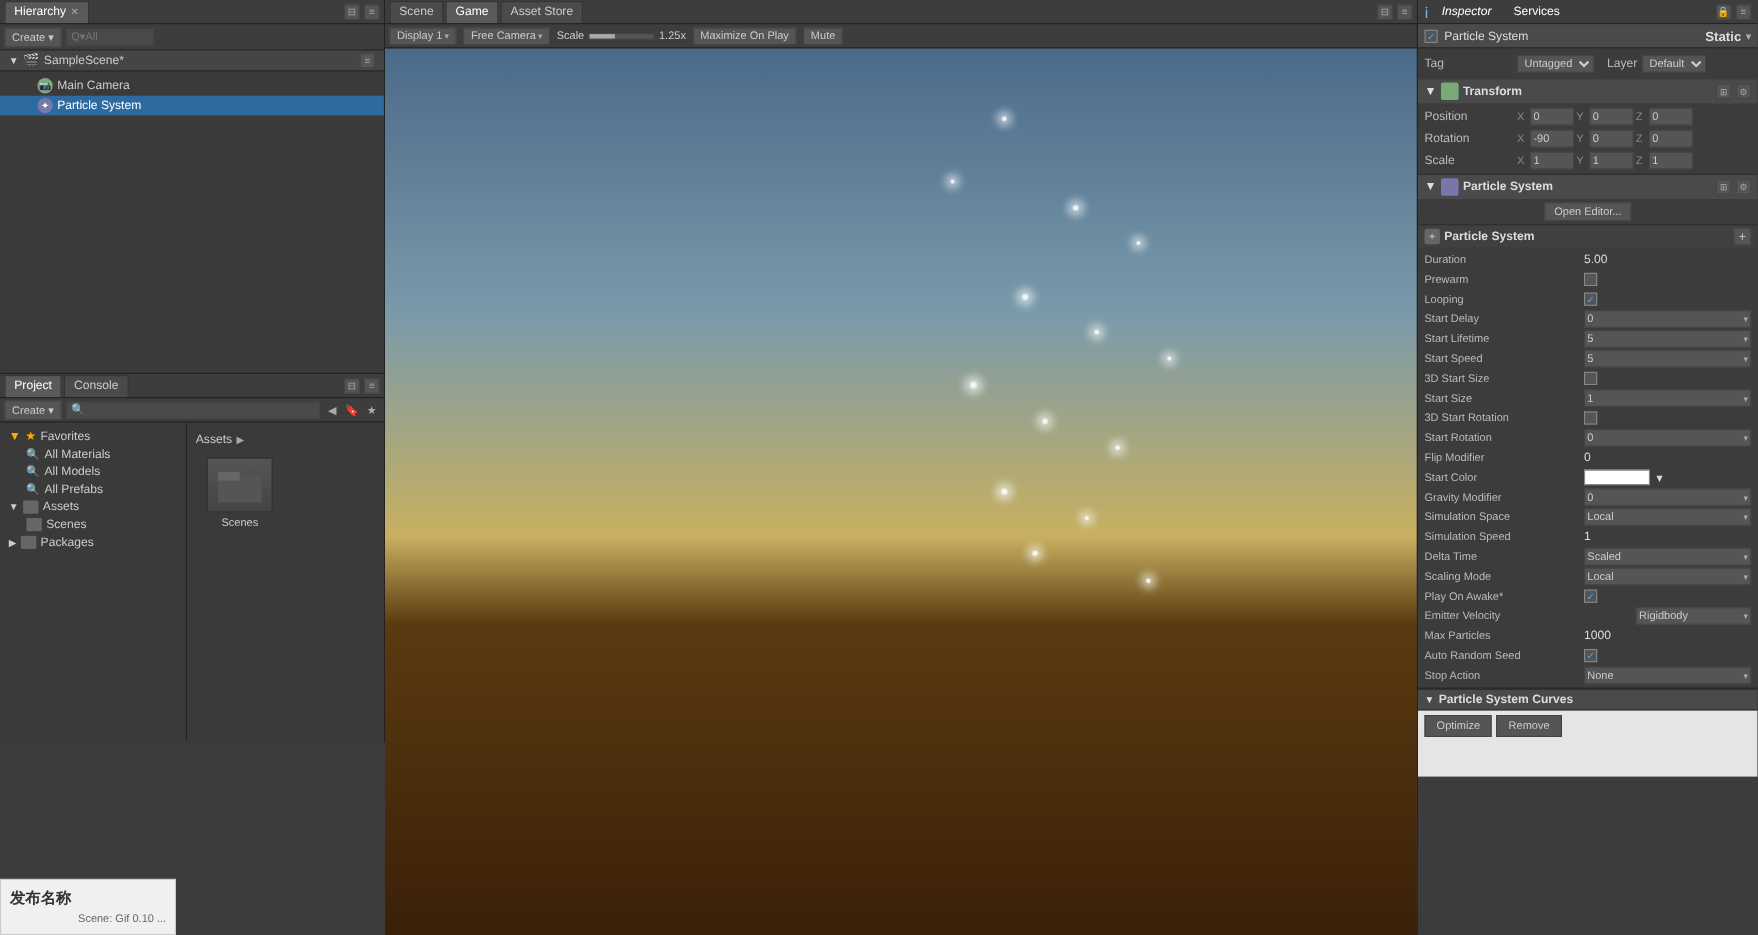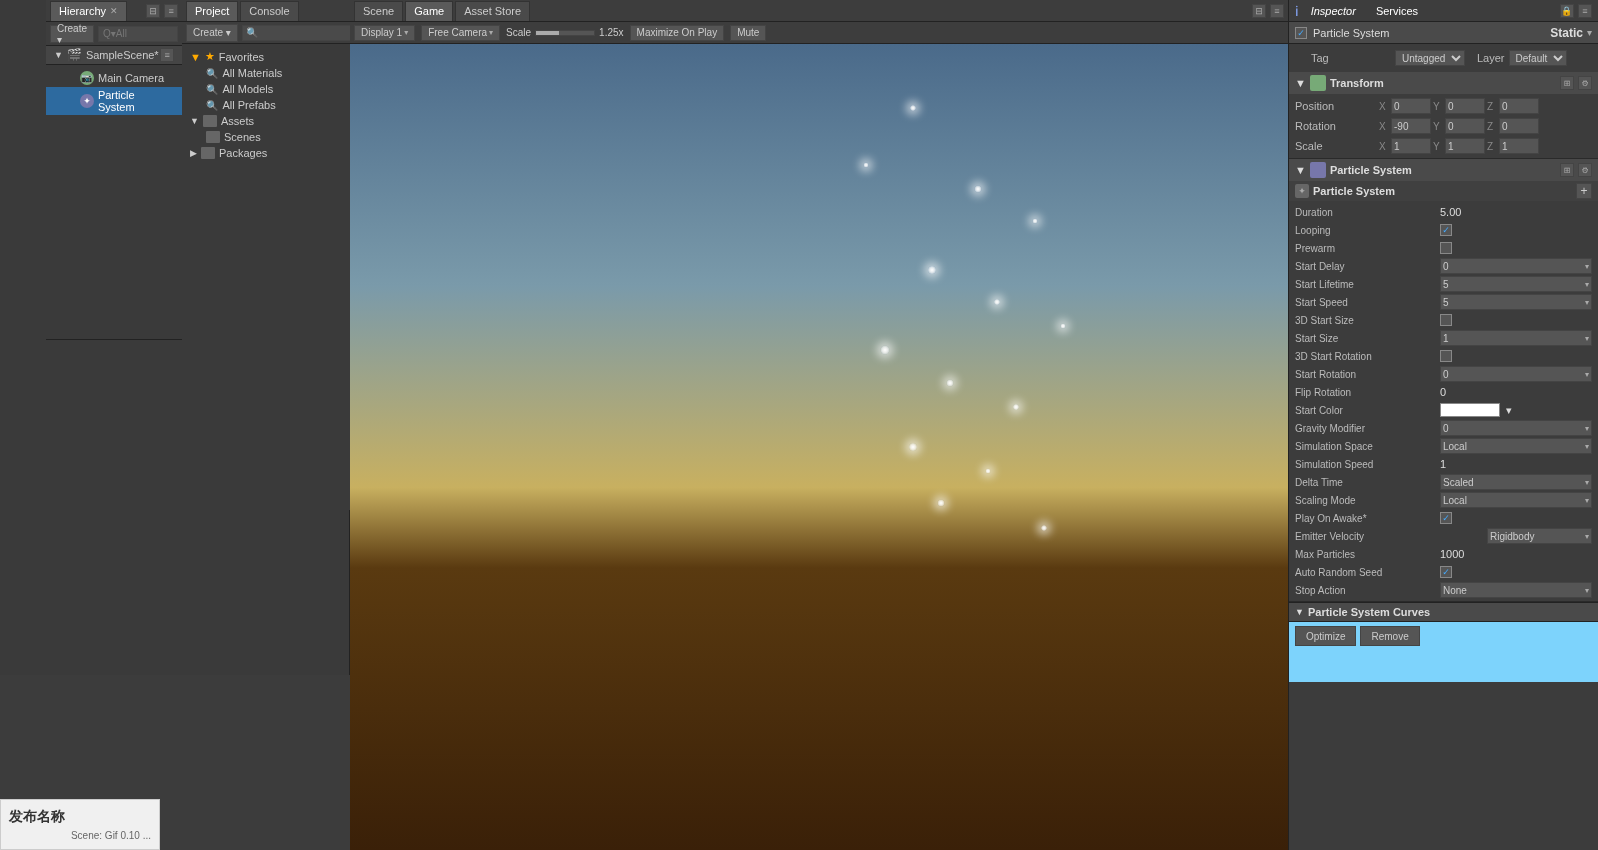--- a/index.html
+++ b/index.html
@@ -1,20 +1,20 @@
 <!DOCTYPE html>
 <html><head>
   <meta charset="utf-8">
   <style>
     * { box-sizing: border-box; margin: 0; padding: 0; }
     body { width: 1598px; height: 850px; overflow: hidden; background: #3c3c3c; font-family: Arial, sans-serif; font-size: 11px; color: #ddd; }
 
     
     .root { display: flex; width: 1598px; height: 850px; }
-    .left-panel { width: 350px; height: 675px; background: #3a3a3a; border-right: 1px solid #222; display: flex; flex-direction: row; padding-left: 46px; }
+    .left-panel { width: 350px; height: 675px; background: #3a3a3a; border-right: 1px solid #222; display: flex; flex-direction: column; }
     .center-panel { flex: 1; display: flex; flex-direction: column; }
     .right-panel { width: 310px; height: 850px; background: #3c3c3c; border-left: 1px solid #222; display: flex; flex-direction: column; overflow: hidden; }
 
     
     .hierarchy-panel { height: 520px; background: #3a3a3a; border-bottom: 1px solid #222; }
     .project-panel { flex: 1; background: #3a3a3a; }
 
     
     .tab-bar { display: flex; align-items: center; background: #3d3d3d; border-bottom: 1px solid #222; height: 22px; padding: 0 4px; gap: 2px; position: relative; }
     .tab { padding: 2px 8px; background: #4a4a4a; border: 1px solid #333; border-bottom: none; font-size: 11px; color: #ccc; cursor: pointer; height: 20px; display: flex; align-items: center; gap: 4px; }
@@ -77,21 +77,21 @@
 
     
     .component-section { border-bottom: 1px solid #2a2a2a; }
     .component-header { display: flex; align-items: center; background: #4a4a4a; padding: 3px 6px; gap: 4px; cursor: pointer; }
     .component-header-icon { width: 16px; height: 16px; background: #666; border-radius: 2px; }
     .component-title { font-size: 11px; font-weight: bold; color: #ddd; flex: 1; }
     .component-btns { display: flex; gap: 4px; }
     .comp-btn { width: 14px; height: 14px; background: #555; border: 1px solid #444; display: flex; align-items: center; justify-content: center; font-size: 8px; color: #aaa; cursor: pointer; }
 
     
-    .inspector-top { padding: 4px 6px; display: flex; flex-direction: column; gap: 4px; margin-left: 16px; }
+    .inspector-top { padding: 4px 6px; display: flex; flex-direction: column; gap: 4px; }
     .inspector-row { display: flex; align-items: center; gap: 4px; height: 20px; }
     .inspector-row .label { width: 80px; font-size: 11px; color: #bbb; flex-shrink: 0; }
     .checkbox { width: 12px; height: 12px; background: #555; border: 1px solid #888; display: flex; align-items: center; justify-content: center; font-size: 9px; }
     .checkbox.checked::after { content: "✓"; color: #4af; font-size: 9px; }
     .tag-select { background: #555; border: 1px solid #444; color: #ccc; font-size: 10px; height: 16px; padding: 0 2px; }
     .xyz-group { display: flex; align-items: center; gap: 2px; flex: 1; }
     .xyz-label { font-size: 10px; color: #888; width: 10px; }
     .xyz-input { background: #555; border: 1px solid #444; color: #ccc; font-size: 10px; height: 16px; width: 40px; padding: 0 2px; }
     .ps-open-editor { padding: 2px 8px; background: #555; border: 1px solid #444; color: #ccc; font-size: 10px; cursor: pointer; }
 
@@ -102,21 +102,21 @@
     .ps-dropdown { background: #555; border: 1px solid #444; color: #ccc; font-size: 10px; height: 16px; padding: 0 2px; width: 100%; display: flex; align-items: center; justify-content: space-between; cursor: pointer; }
     .ps-dropdown .arr { font-size: 8px; color: #aaa; }
     .color-swatch { width: 60px; height: 14px; background: #fff; border: 1px solid #888; cursor: pointer; }
     .ps-checkbox { width: 12px; height: 12px; background: #555; border: 1px solid #888; display: flex; align-items: center; justify-content: center; }
     .ps-checkbox.checked::after { content: "✓"; color: #4af; font-size: 9px; }
 
     
     .curves-section { background: #3a3a3a; border-top: 1px solid #222; }
     .curves-header { display: flex; align-items: center; padding: 3px 6px; background: #4a4a4a; border-bottom: 1px solid #222; }
     .curves-title { font-size: 11px; font-weight: bold; color: #ddd; flex: 1; }
-    .curves-body { padding: 4px 6px; display: flex; gap: 4px; background: #7dd3fc; min-height: 60px; }
+    .curves-body { padding: 4px 6px; display: flex; gap: 4px; background: #e5e5e5; min-height: 60px; }
     .curves-btn { padding: 2px 10px; background: #555; border: 1px solid #444; color: #ccc; font-size: 10px; cursor: pointer; height: 20px; }
 
     
     .static-badge { display: flex; align-items: center; gap: 4px; margin-left: auto; }
 
     
     ::-webkit-scrollbar { width: 8px; background: #333; }
     ::-webkit-scrollbar-thumb { background: #555; border-radius: 2px; }
 
     
@@ -403,106 +403,109 @@
         <div class="component-header">
           <span class="arrow">▼</span>
           <div class="component-header-icon" style="background:#77a;"></div>
           <span class="component-title">Particle System</span>
           <div class="component-btns">
             <div class="comp-btn">⊞</div>
             <div class="comp-btn">⚙</div>
           </div>
         </div>
 
+        <div style="text-align:center;padding:3px 6px;border-bottom:1px solid #2a2a2a;">
+          <button class="ps-open-editor">Open Editor...</button>
+        </div>
 
         <div class="ps-section-header">
           <div class="ps-section-icon">✦</div>
           <span style="font-size:11px;color:#ddd;font-weight:bold;">Particle System</span>
           <div class="plus-btn">+</div>
         </div>
 
         <div class="ps-body" id="ps-fields">
 
         <div class="ps-row">
               <span class="ps-label">Duration</span>
               <div class="ps-value">
                 <span>5.00</span>
               </div>
             </div>
             <div class="ps-row">
+              <span class="ps-label">Prewarm</span>
+              <div class="ps-value">
+                <div class="ps-checkbox"></div>
+              </div>
+            </div>
+            <div class="ps-row">
               <span class="ps-label">Looping</span>
               <div class="ps-value">
                 <div class="ps-checkbox checked"></div>
               </div>
             </div>
             <div class="ps-row">
-              <span class="ps-label">Prewarm</span>
+              <span class="ps-label">Start Delay</span>
+              <div class="ps-value">
+                <div class="ps-dropdown" style="width: 100%;">
+                  <span>0</span>
+                  <span class="arr">▾</span>
+                </div>
+              </div>
+            </div>
+            <div class="ps-row">
+              <span class="ps-label">Start Lifetime</span>
+              <div class="ps-value">
+                <div class="ps-dropdown" style="width: 100%;">
+                  <span>5</span>
+                  <span class="arr">▾</span>
+                </div>
+              </div>
+            </div>
+            <div class="ps-row">
+              <span class="ps-label">Start Speed</span>
+              <div class="ps-value">
+                <div class="ps-dropdown" style="width: 100%;">
+                  <span>5</span>
+                  <span class="arr">▾</span>
+                </div>
+              </div>
+            </div>
+            <div class="ps-row">
+              <span class="ps-label">3D Start Size</span>
               <div class="ps-value">
                 <div class="ps-checkbox"></div>
               </div>
             </div>
             <div class="ps-row">
-              <span class="ps-label">Start Delay</span>
+              <span class="ps-label">Start Size</span>
+              <div class="ps-value">
+                <div class="ps-dropdown" style="width: 100%;">
+                  <span>1</span>
+                  <span class="arr">▾</span>
+                </div>
+              </div>
+            </div>
+            <div class="ps-row">
+              <span class="ps-label">3D Start Rotation</span>
+              <div class="ps-value">
+                <div class="ps-checkbox"></div>
+              </div>
+            </div>
+            <div class="ps-row">
+              <span class="ps-label">Start Rotation</span>
               <div class="ps-value">
                 <div class="ps-dropdown" style="width: 100%;">
                   <span>0</span>
                   <span class="arr">▾</span>
                 </div>
               </div>
             </div>
             <div class="ps-row">
-              <span class="ps-label">Start Lifetime</span>
-              <div class="ps-value">
-                <div class="ps-dropdown" style="width: 100%;">
-                  <span>5</span>
-                  <span class="arr">▾</span>
-                </div>
-              </div>
-            </div>
-            <div class="ps-row">
-              <span class="ps-label">Start Speed</span>
-              <div class="ps-value">
-                <div class="ps-dropdown" style="width: 100%;">
-                  <span>5</span>
-                  <span class="arr">▾</span>
-                </div>
-              </div>
-            </div>
-            <div class="ps-row">
-              <span class="ps-label">3D Start Size</span>
-              <div class="ps-value">
-                <div class="ps-checkbox"></div>
-              </div>
-            </div>
-            <div class="ps-row">
-              <span class="ps-label">Start Size</span>
-              <div class="ps-value">
-                <div class="ps-dropdown" style="width: 100%;">
-                  <span>1</span>
-                  <span class="arr">▾</span>
-                </div>
-              </div>
-            </div>
-            <div class="ps-row">
-              <span class="ps-label">3D Start Rotation</span>
-              <div class="ps-value">
-                <div class="ps-checkbox"></div>
-              </div>
-            </div>
-            <div class="ps-row">
-              <span class="ps-label">Start Rotation</span>
-              <div class="ps-value">
-                <div class="ps-dropdown" style="width: 100%;">
-                  <span>0</span>
-                  <span class="arr">▾</span>
-                </div>
-              </div>
-            </div>
-            <div class="ps-row">
-              <span class="ps-label">Flip Rotation</span>
+              <span class="ps-label">Flip Modifier</span>
               <div class="ps-value">
                 <span>0</span>
               </div>
             </div>
             <div class="ps-row">
               <span class="ps-label">Start Color</span>
               <div class="ps-value">
                 <div class="color-swatch"></div>
                 <span class="arr" style="margin-left: 2px;">▾</span>
               </div>

